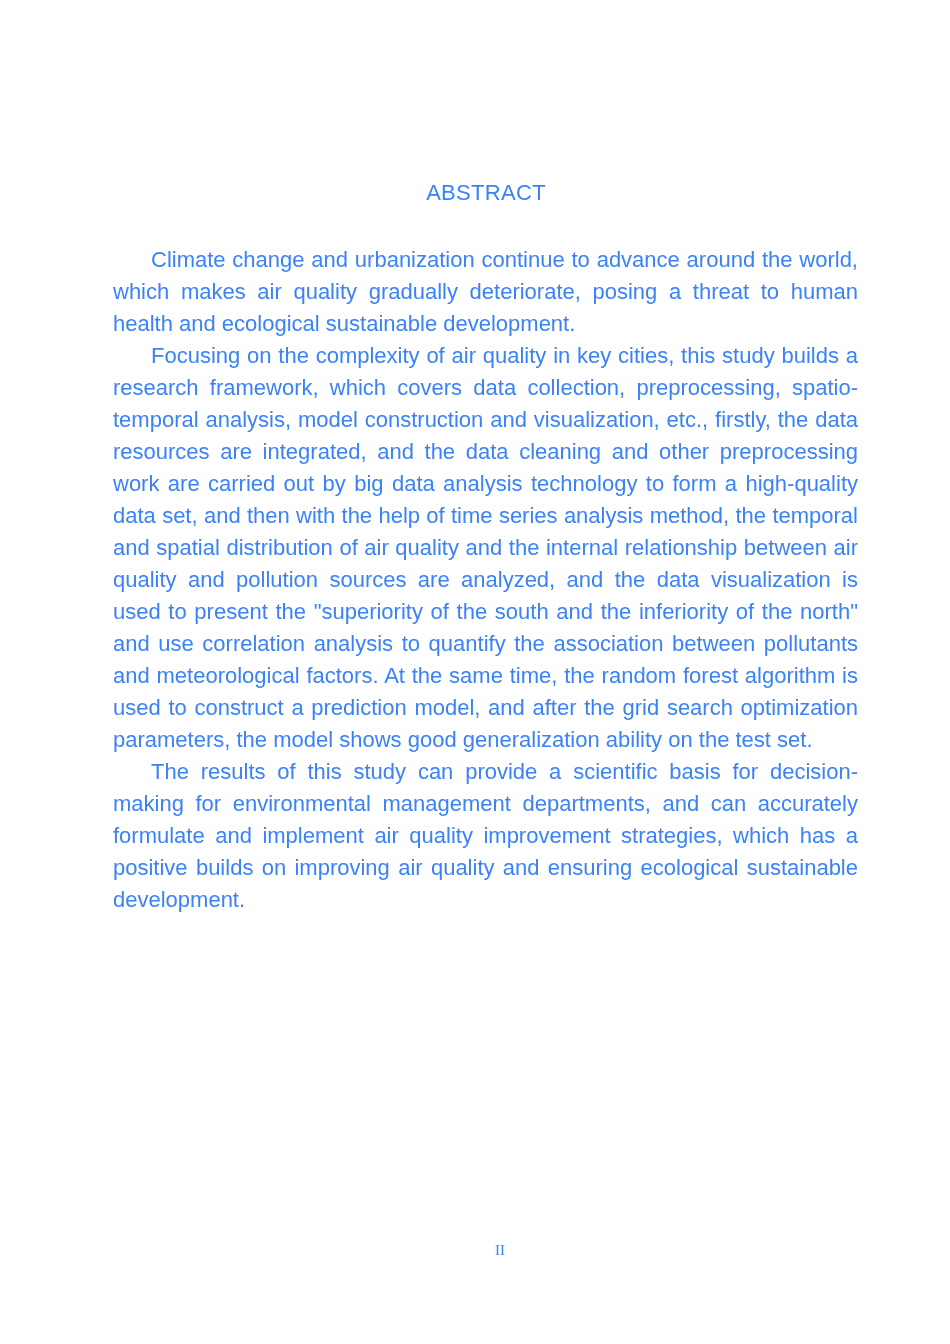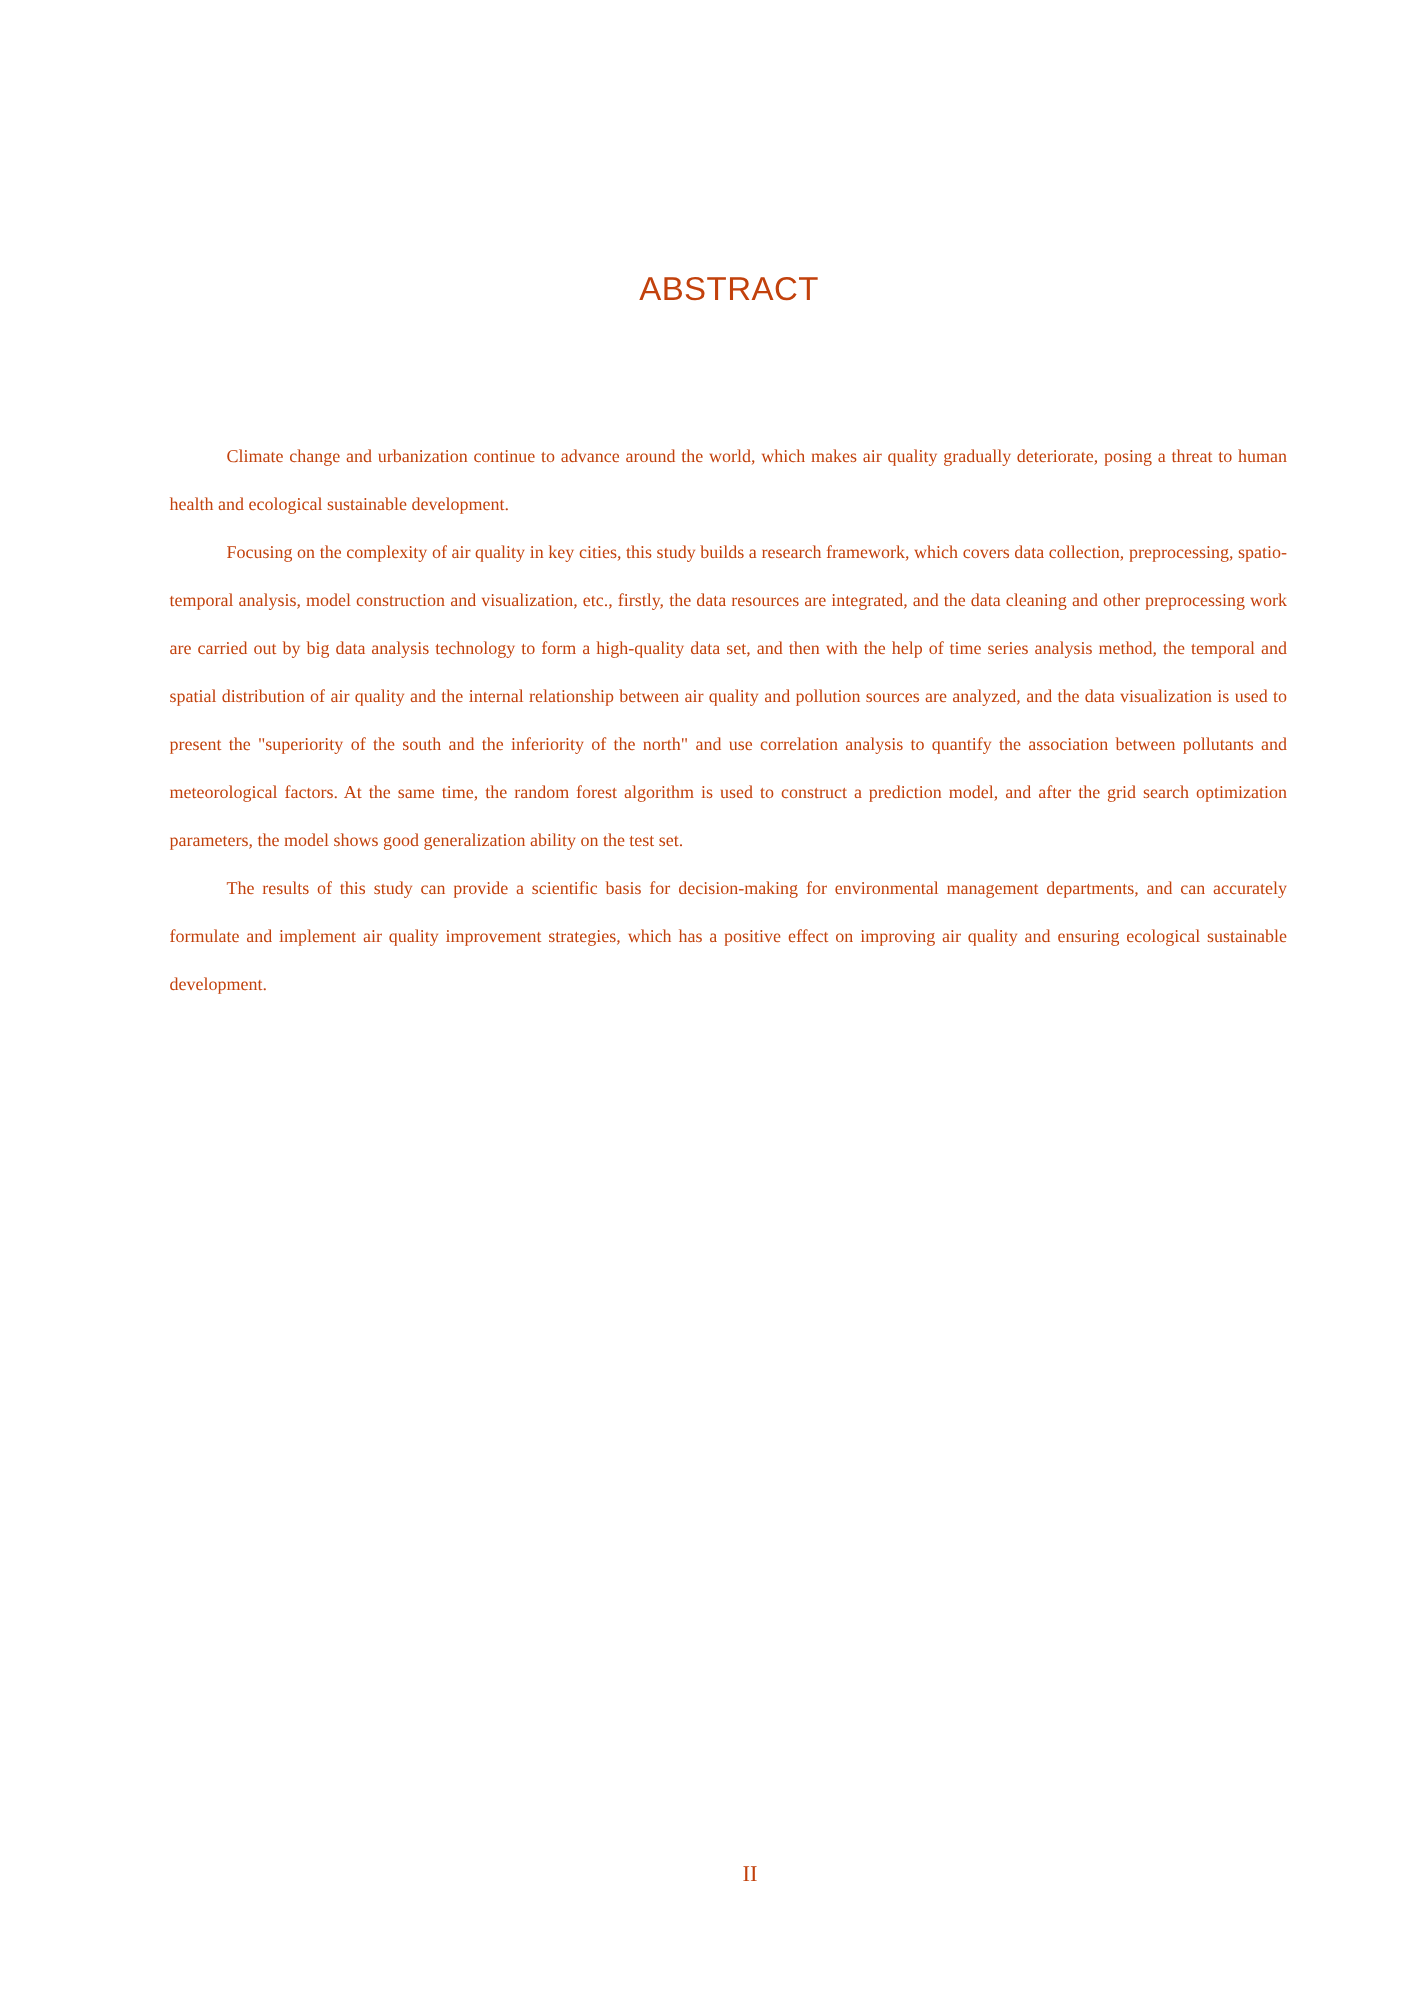--- a/index.html
+++ b/index.html
@@ -1,42 +1,41 @@
 <!DOCTYPE html>
 <html><head>
   <meta charset="utf-8">
   <style>
     html, body { margin: 0; padding: 0; background: #ffffff; }
     body { width: 950px; height: 1344px; position: relative; overflow: hidden; }
-    .page { position: absolute; left: 0; top: 0; width: 950px; height: 1344px; background: #ffffff; color: #c2410c; }
+    .page { position: absolute; left: 0; top: 0; width: 950px; height: 1344px; background: #ffffff; color: #3b82f6; }
     .title {
       position: absolute; left: 0; width: 972px; top: 180px; text-align: center;
       font-family: "Liberation Sans", sans-serif; font-size: 22px; letter-spacing: 0.3px;
     }
     .body {
       position: absolute; left: 113px; width: 745px; top: 244px;
-      font-family: Liberation Serif, serif; font-size: 12px; line-height: 32px;
+      font-family: Liberation Sans, sans-serif; font-size: 22px; line-height: 32px;
       text-align: justify;
-      margin-top: 44px;
     }
     .body p { margin: 0; text-indent: 38px; }
     .gap { height: 32px; }
     .kw-label { font-weight: bold; word-spacing: 8px; }
     .footer {
       position: absolute; left: 0; width: 1000px; top: 1242px; text-align: center;
       font-family: "Liberation Serif", serif; font-size: 15px;
     }
   </style>
 </head>
 <body>
 
 <div class="page">
   <div class="title">ABSTRACT</div>
 
   <div class="body">
     <p>Climate change and urbanization continue to advance around the world, which makes air quality gradually deteriorate, posing a threat to human health and ecological sustainable development.</p>
     <p>Focusing on the complexity of air quality in key cities, this study builds a research framework, which covers data collection, preprocessing, spatio-temporal analysis, model construction and visualization, etc., firstly, the data resources are integrated, and the data cleaning and other preprocessing work are carried out by big data analysis technology to form a high-quality data set, and then with the help of time series analysis method, the temporal and spatial distribution of air quality and the internal relationship between air quality and pollution sources are analyzed, and the data visualization is used to present the "superiority of the south and the inferiority of the north" and use correlation analysis to quantify the association between pollutants and meteorological factors. At the same time, the random forest algorithm is used to construct a prediction model, and after the grid search optimization parameters, the model shows good generalization ability on the test set.</p>
-    <p>The results of this study can provide a scientific basis for decision-making for environmental management departments, and can accurately formulate and implement air quality improvement strategies, which has a positive effect on improving air quality and ensuring ecological sustainable development.</p>
+    <p>The results of this study can provide a scientific basis for decision-making for environmental management departments, and can accurately formulate and implement air quality improvement strategies, which has a positive builds on improving air quality and ensuring ecological sustainable development.</p>
     <div class="gap"></div>
   </div>
 
   <div class="footer">II</div>
 </div>
 
 </body></html>

